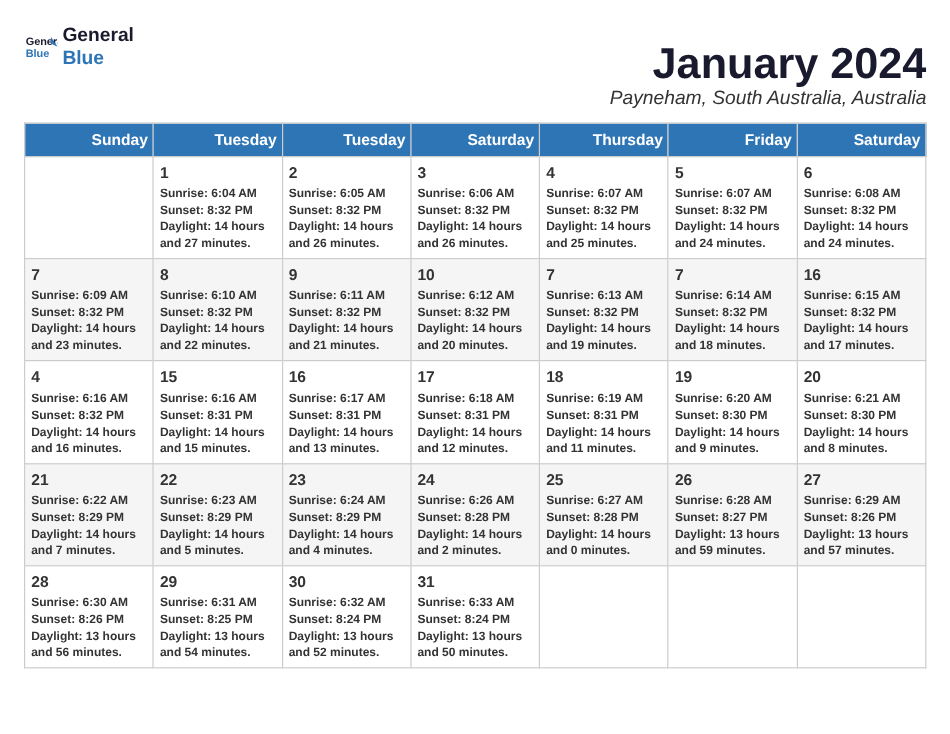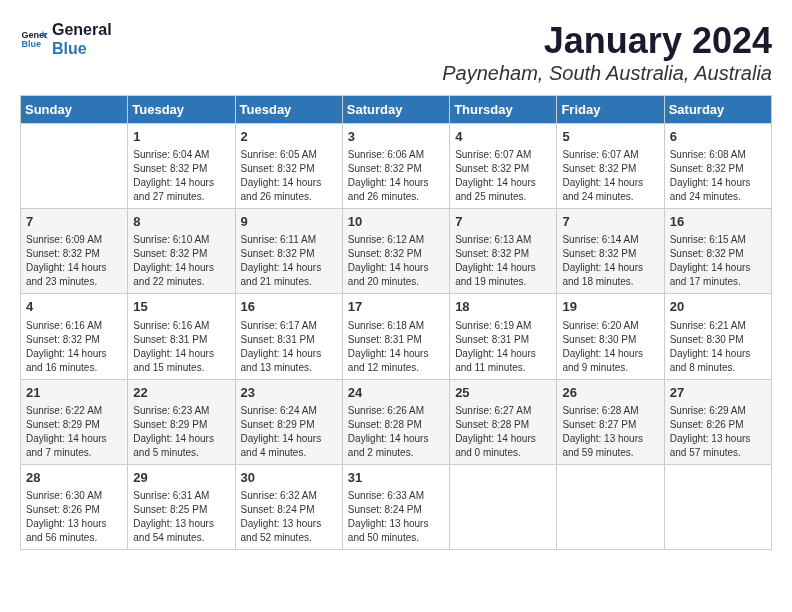--- a/index.html
+++ b/index.html
@@ -20,41 +20,42 @@
       display: flex;
       align-items: center;
       gap: 4px;
     }
     .logo-icon {
       width: 28px;
       height: 28px;
     }
     .title-area {
       text-align: right;
+      margin-top: 12px;
     }
     .month-title {
       font-size: 36px;
       font-weight: bold;
       color: #1a1a2e;
     }
     .location-title {
-      font-size: 20px;
+      font-size: 16px;
       color: #333;
       font-style: italic;
     }
     table {
       width: 100%;
       border-collapse: collapse;
       font-size: 11px;
     }
     thead tr th {
       background-color: #2e75b6;
       color: #fff;
       padding: 6px 4px;
-      text-align: left;
+      text-align: right;
       font-size: 13px;
       font-weight: bold;
       border: 1px solid #ccc;
     }
     tbody tr td {
       vertical-align: top;
       padding: 4px 5px;
       border: 1px solid #ccc;
       height: 80px;
       width: 14.28%;
@@ -69,20 +70,21 @@
     }
     .day-number {
       font-size: 13px;
       font-weight: bold;
       display: block;
       margin-bottom: 2px;
     }
     .day-info {
       font-size: 10px;
       color: #333;
+      font-weight: bold;
     }
   </style>
 </head>
 <body>
 
 <div class="header-area">
   <div class="logo">
     <svg class="logo-icon" viewBox="0 0 40 40" xmlns="http://www.w3.org/2000/svg">
       <text x="2" y="18" font-size="13" font-weight="bold" fill="#1a1a2e">General</text>
       <text x="2" y="32" font-size="13" font-weight="bold" fill="#2e75b6">Blue</text>

